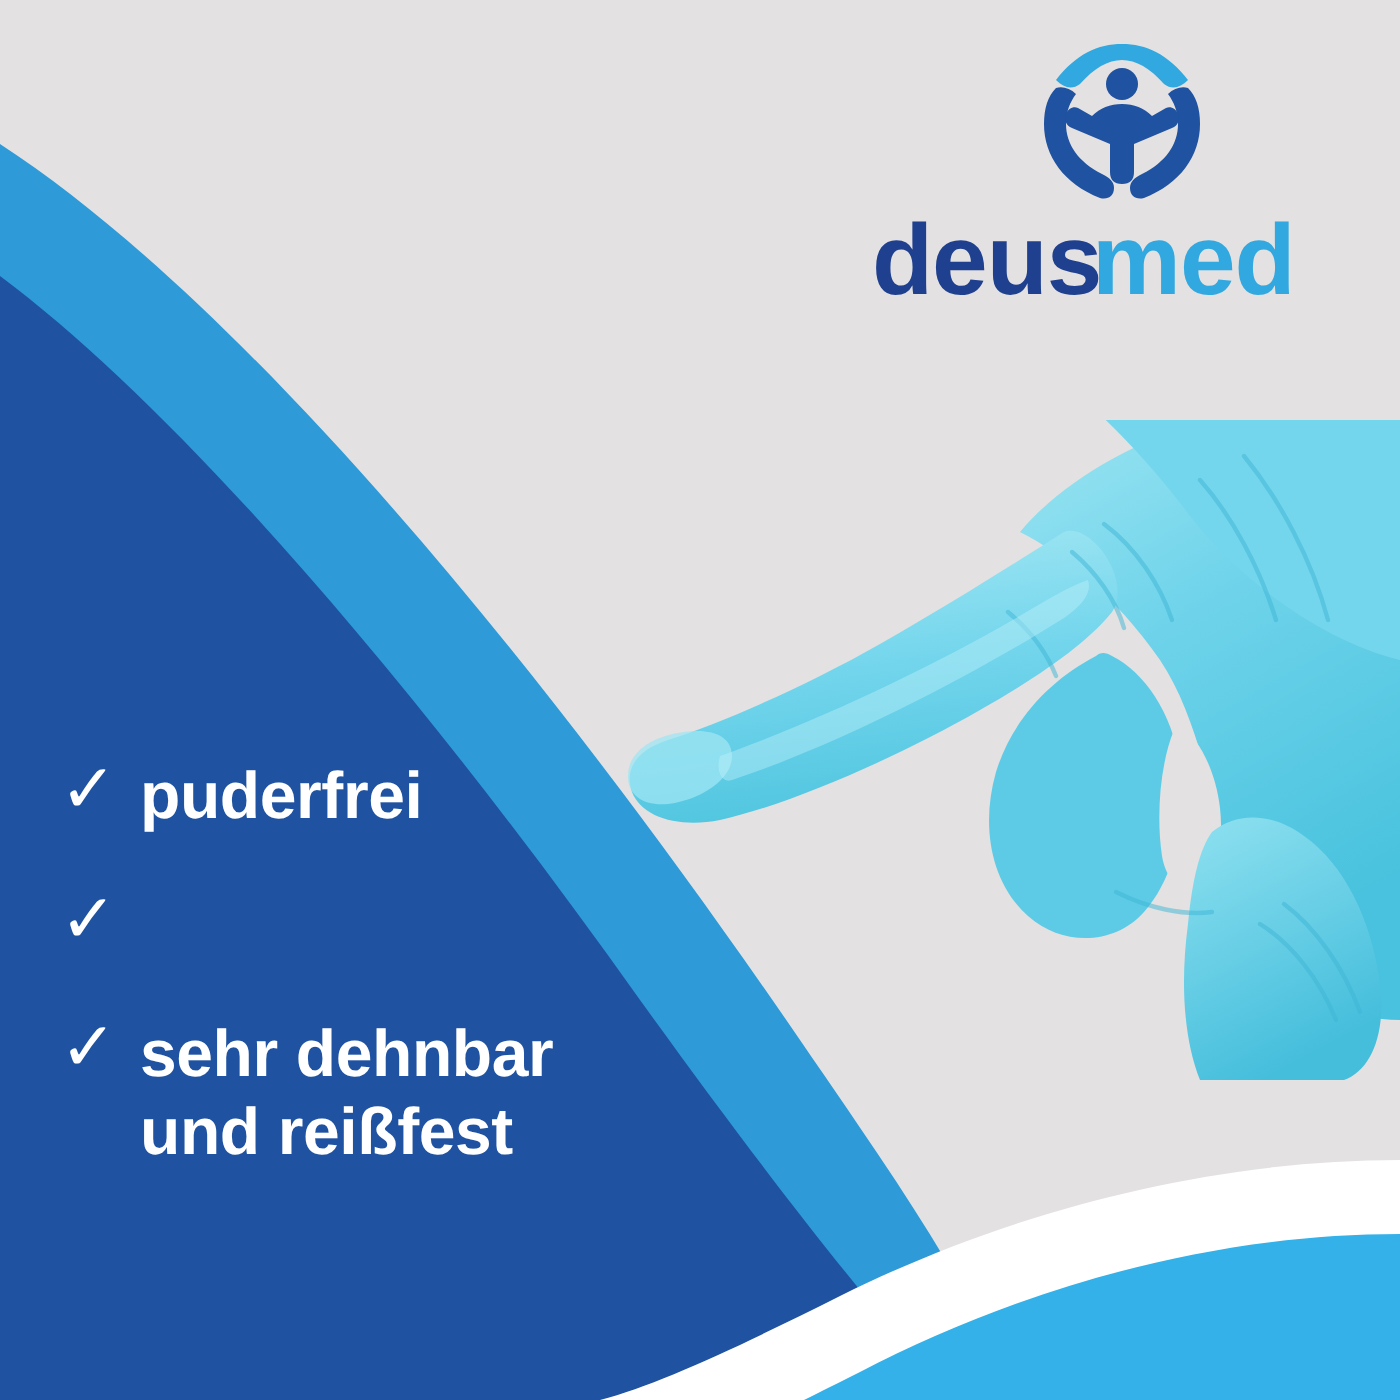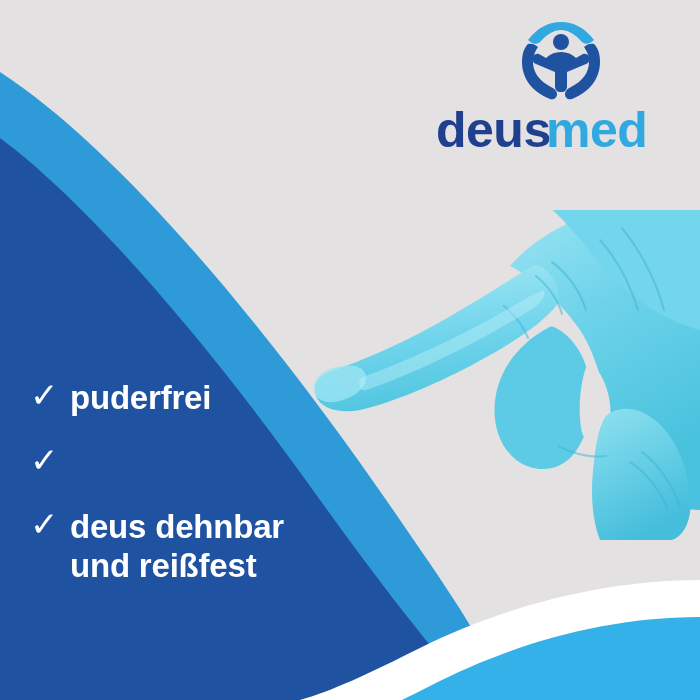--- a/index.html
+++ b/index.html
@@ -282,18 +282,18 @@
       <span class="feature-check">✓</span>
       <span class="feature-label">puderfrei</span>
     </li>
 
     <li class="feature-item">
       <span class="feature-check">✓</span>
     </li>
 
     <li class="feature-item">
       <span class="feature-check">✓</span>
-      <span class="feature-label">deus dehnbar
+      <span class="feature-label">sehr dehnbar
 und reißfest</span>
     </li>
   </ul>
 
 </div>
 
 </body></html>

